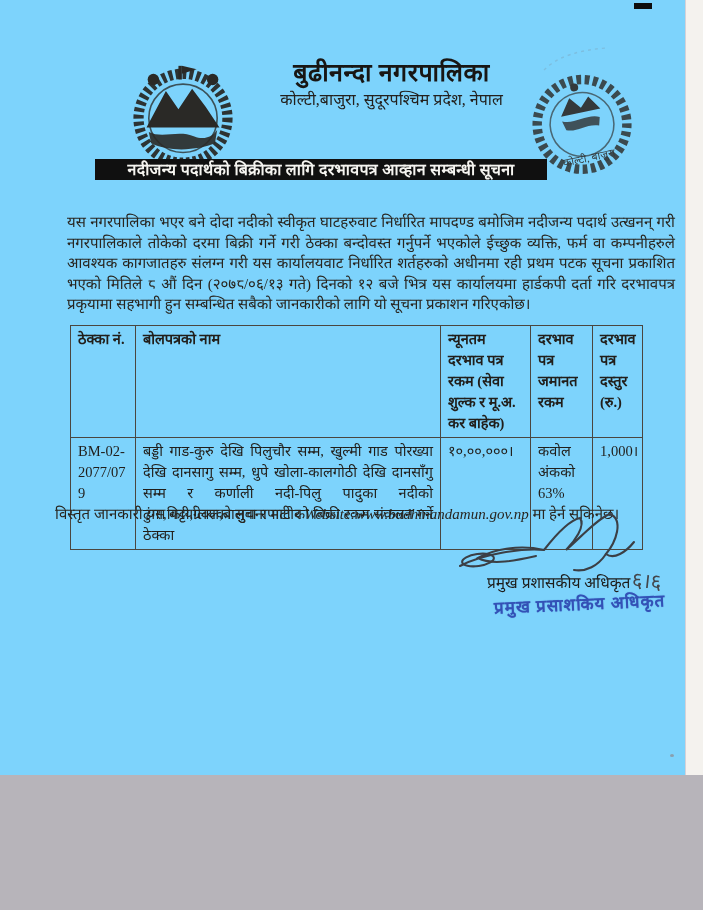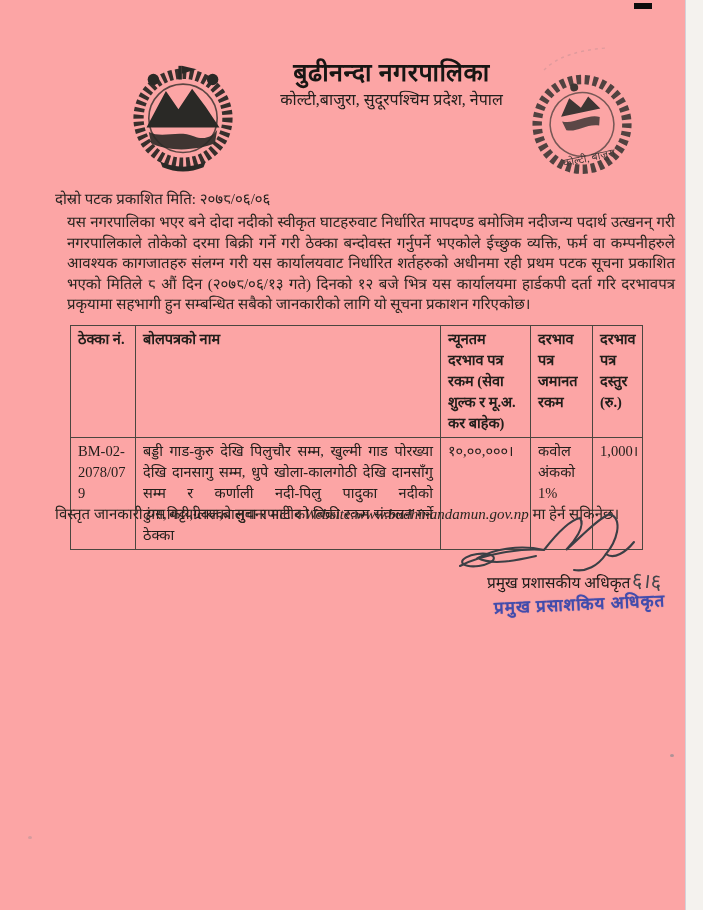--- a/index.html
+++ b/index.html
@@ -3,22 +3,22 @@
 <meta charset="utf-8">
 <style>
   html,body{margin:0;padding:0;}
   body{
     width:703px;height:910px;
     background:#b7b4ba;
     font-family:"Liberation Serif","DejaVu Serif",serif;
     -webkit-font-smoothing:antialiased;
   }
   .paper{
-    position:relative;width:703px;height:910px;overflow:hidden;
-    background:#fca5a5;color:#262320;
+    position:relative;width:703px;height:775px;overflow:hidden;
+    background:#7dd3fc;color:#262320;
   }
   
   .scan-edge{position:absolute;top:0;right:0;width:17px;height:910px;
     background:#f4f2ee;border-left:1px solid #d4d1d8;}
   .scan-corner-mark{position:absolute;left:634px;top:3px;width:18px;height:6px;background:#0d0d0d;}
   .scan-speck{position:absolute;width:4px;height:3px;background:#8d8a90;border-radius:50%;opacity:.7;}
   .pencil-scratch{position:absolute;left:540px;top:42px;opacity:.22;}
 
   
   .emblem{position:absolute;left:126px;top:56px;width:114px;height:120px;}
@@ -106,22 +106,22 @@
       <circle cx="50" cy="46" r="27" stroke-width="1.3" opacity=".7"></circle>
     </g>
     <g fill="#2e2d2b">
       <path d="M34,36 L44,22 L52,32 L60,24 L68,36 Z"></path>
       <path d="M34,40 C44,45 56,38 66,43 L64,50 C54,46 44,52 36,48 Z" opacity=".85"></path>
       <circle cx="50" cy="14" r="3.4"></circle>
     </g>
     <text x="50" y="78" font-size="9" text-anchor="middle" fill="#2e2d2b">कोल्टी, बाजुरा</text>
   </svg>
 
+  <div class="notice-banner">नदीजन्य पदार्थको बिक्रीका लागि दरभावपत्र आव्हान सम्बन्धी सूचना</div>
 
-  <div class="publish-line">दोस्रो पटक प्रकाशित मिति: २०७८/०६/०६</div>
 
   <div class="intro-para">यस नगरपालिका भएर बने दोदा नदीको स्वीकृत घाटहरुवाट निर्धारित मापदण्ड बमोजिम नदीजन्य पदार्थ उत्खनन् गरी नगरपालिकाले तोकेको दरमा बिक्री गर्ने गरी ठेक्का बन्दोवस्त गर्नुपर्ने भएकोले ईच्छुक व्यक्ति, फर्म वा कम्पनीहरुले आवश्यक कागजातहरु संलग्न गरी यस कार्यालयवाट निर्धारित  शर्तहरुको अधीनमा रही  प्रथम पटक सूचना प्रकाशित भएको मितिले ८ औं दिन (२०७८/०६/१३ गते) दिनको १२ बजे भित्र यस कार्यालयमा हार्डकपी दर्ता गरि दरभावपत्र प्रकृयामा सहभागी हुन सम्बन्धित सबैको जानकारीको लागि यो सूचना प्रकाशन गरिएकोछ।</div>
 
   <div class="tender-table-wrap">
     <table class="tender">
       <colgroup>
         <col style="width:65px">
           <col style="width:305px">
           <col style="width:90px">
           <col style="width:62px">
@@ -131,24 +131,24 @@
         <tr>
           <th>ठेक्का नं.</th>
           <th>बोलपत्रको नाम</th>
           <th>न्यूनतम दरभाव पत्र रकम (सेवा शुल्क र मू.अ. कर बाहेक)</th>
           <th>दरभाव पत्र जमानत रकम</th>
           <th>दरभाव पत्र दस्तुर (रु.)</th>
         </tr>
       </thead>
       <tbody>
         <tr>
-          <td class="cell-id">BM-02-2078/079</td>
+          <td class="cell-id">BM-02-2077/079</td>
           <td class="cell-name">बड्डी गाड-कुरु देखि पिलुचौर सम्म, खुल्मी गाड पोरख्या देखि दानसागु सम्म, धुपे खोला-कालगोठी देखि दानसाँगु सम्म र कर्णाली नदी-पिलु पादुका नदीको ढुंगा,गिट्टी,ग्रेवल,बालुवा र माटोको बिक्री रकम संकलन गर्ने ठेक्का</td>
           <td class="cell-min">१०,००,०००।</td>
-          <td class="cell-bond">कवोल अंकको 1%</td>
+          <td class="cell-bond">कवोल अंकको 63%</td>
           <td class="cell-fee">1,000।</td>
         </tr>
       </tbody>
     </table>
   </div>
 
   <div class="info-line">
     <span>विस्तृत जानकारी यस कार्यालयको सुचनापाटी र </span><span class="website">Website:www.budhinandamun.gov.np</span><span>  मा हेर्न सकिनेछ।</span>
   </div>
 

